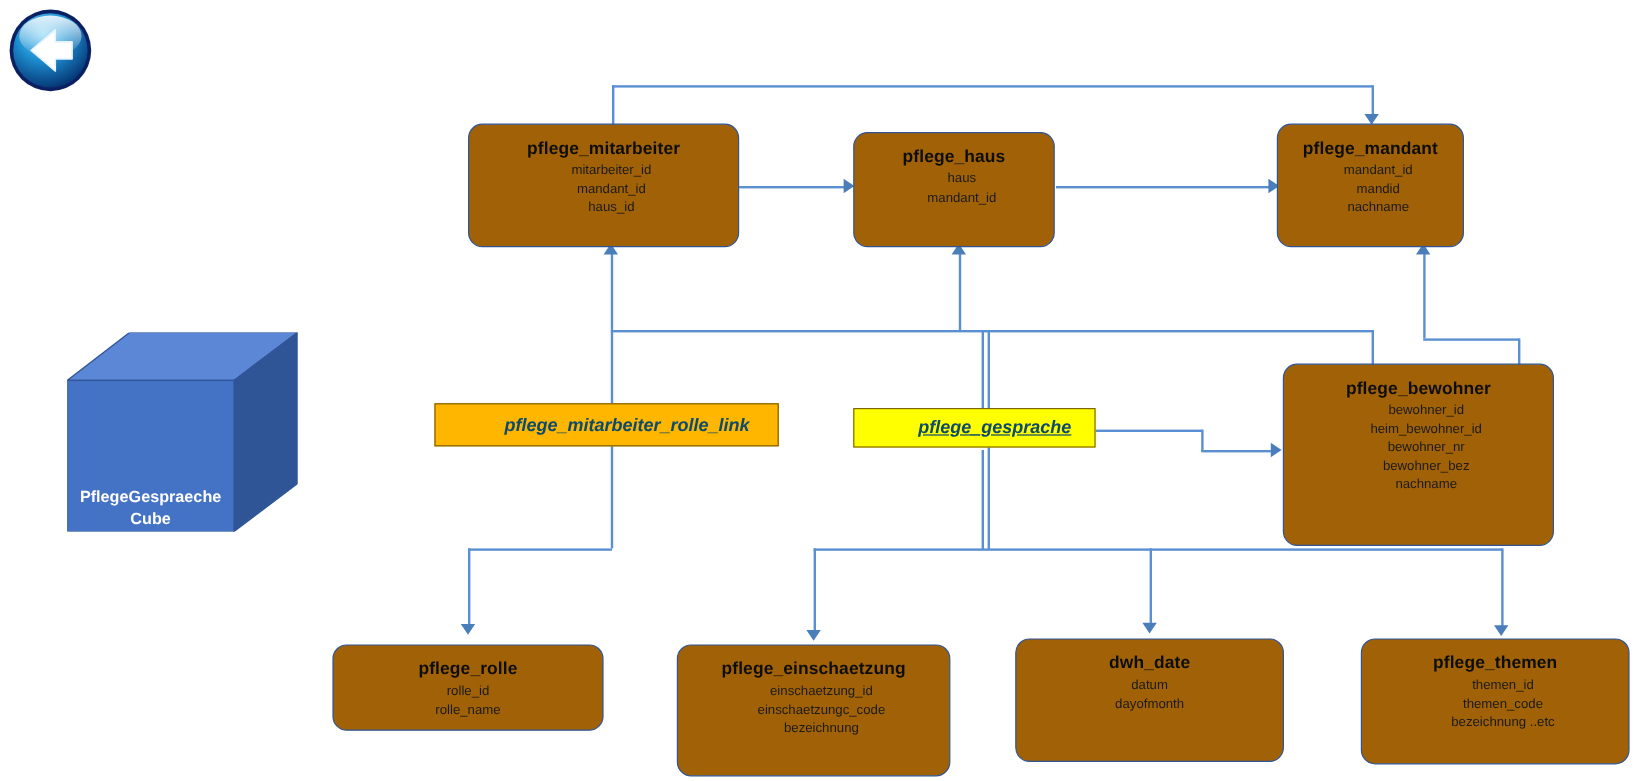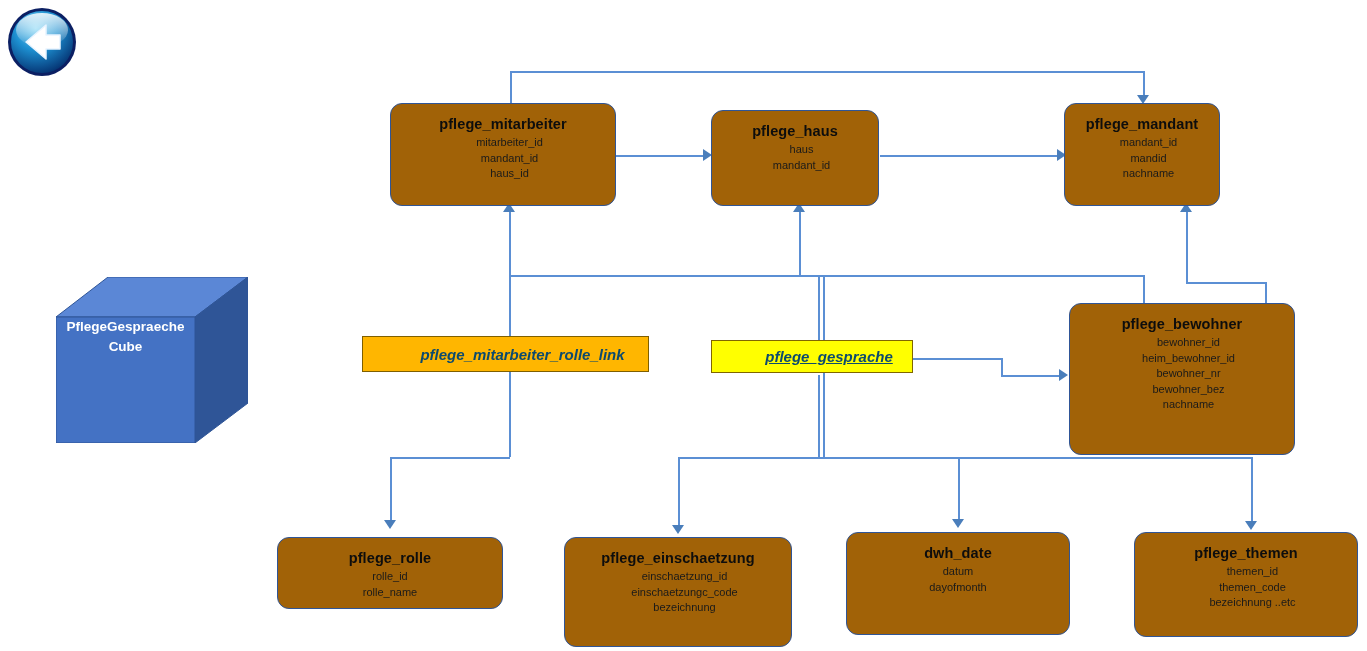--- a/index.html
+++ b/index.html
@@ -37,21 +37,21 @@
           border-bottom:9px solid #4a7ebb;}
   .arw.down{border-left:6px solid transparent;border-right:6px solid transparent;
             border-top:9px solid #4a7ebb;}
   .arw.right{border-top:6px solid transparent;border-bottom:6px solid transparent;
              border-left:9px solid #4a7ebb;}
 
   
   .cube{position:absolute;left:56px;top:277px;width:192px;height:166px;}
   .cube svg{position:absolute;left:0;top:0;}
   .cube .label{position:absolute;left:0;top:40px;width:139px;height:126px;
-               display:flex;align-items:flex-start;justify-content:center;
+               display:flex;align-items:flex-end;justify-content:center;
                text-align:center;color:#ffffff;font-weight:bold;font-size:13.5px;
                line-height:1.45;}
 
   
   .backbtn{position:absolute;left:6px;top:6px;width:72px;height:72px;}
 </style>
 </head>
 <body>
 
 <div class="canvas">

